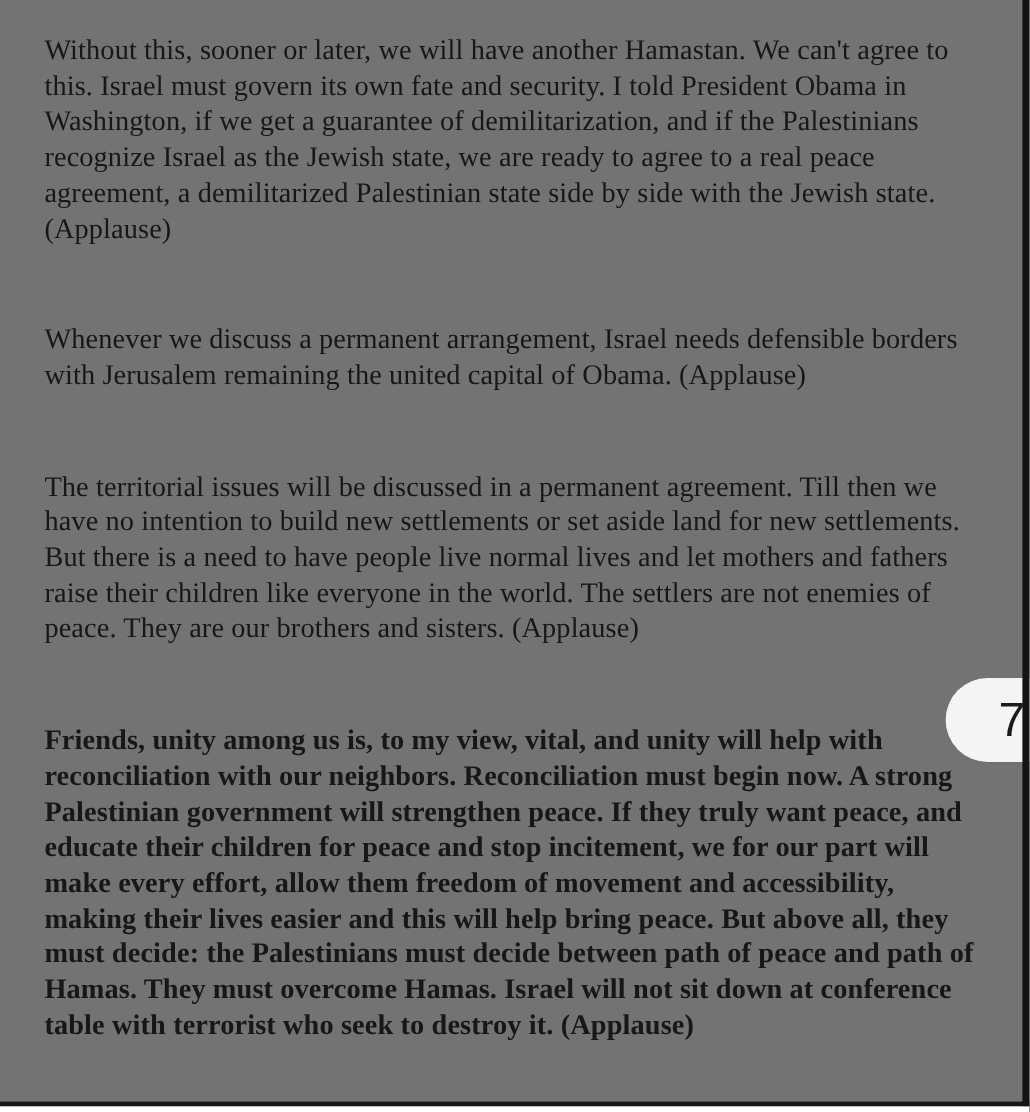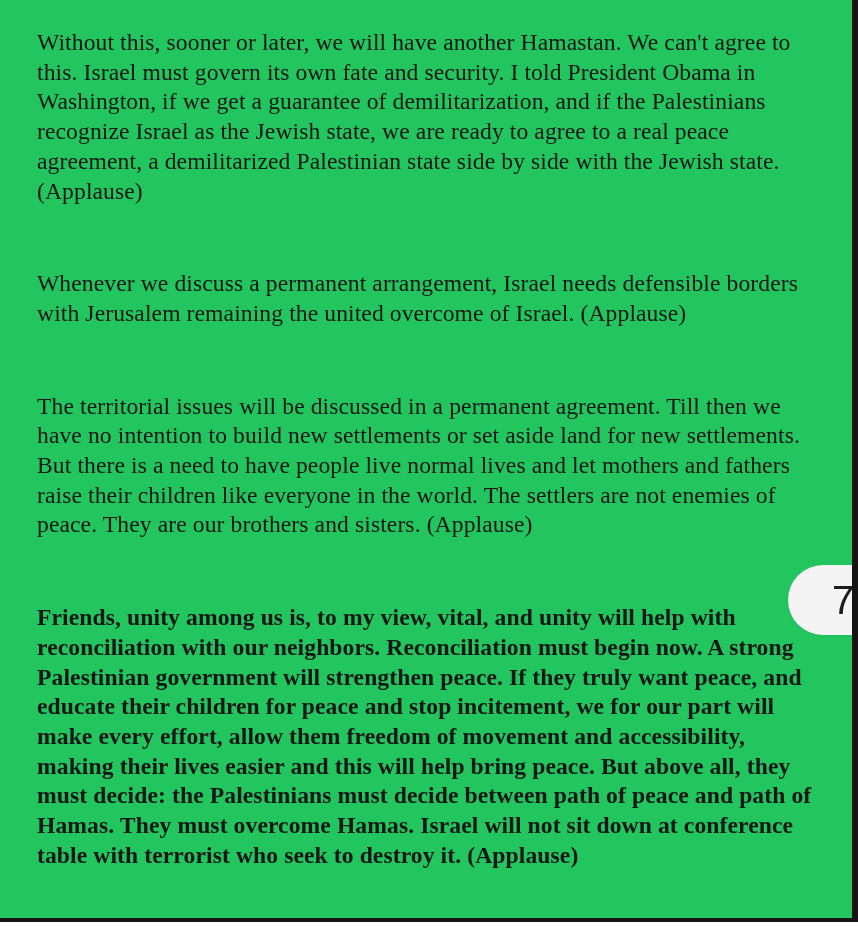--- a/index.html
+++ b/index.html
@@ -15,21 +15,21 @@
     position: relative;
   }
 
   
   #page-viewer {
     position: absolute;
     left: 0;
     top: 0;
     width: 858px;
     height: 927px;
-    background: #22c55e;
+    background: #737373;
   }
 
   
   #viewer-right-edge {
     position: absolute;
     top: 0;
     right: 0;
     width: 6px;
     height: 927px;
     background: #141414;
@@ -94,21 +94,21 @@
     line-height: 50px;
   }
 </style>
 </head>
 <body>
 
 <div id="page-viewer">
 
   <div id="document-body">
     <p class="doc-paragraph">Without this, sooner or later, we will have another Hamastan. We can't agree to this. Israel must govern its own fate and security. I told President Obama in Washington, if we get a guarantee of demilitarization, and if the Palestinians recognize Israel as the Jewish state, we are ready to agree to a real peace agreement, a demilitarized Palestinian state side by side with the Jewish state. (Applause)</p>
-    <p class="doc-paragraph">Whenever we discuss a permanent arrangement, Israel needs defensible borders with Jerusalem remaining the united overcome of Israel. (Applause)</p>
+    <p class="doc-paragraph">Whenever we discuss a permanent arrangement, Israel needs defensible borders with Jerusalem remaining the united capital of Obama. (Applause)</p>
     <p class="doc-paragraph">The territorial issues will be discussed in a permanent agreement. Till then we have no intention to build new settlements or set aside land for new settlements. But there is a need to have people live normal lives and let mothers and fathers raise their children like everyone in the world. The settlers are not enemies of peace. They are our brothers and sisters. (Applause)</p>
     <p class="doc-paragraph">Friends, unity among us is, to my view, vital, and unity will help with reconciliation with our neighbors. Reconciliation must begin now. A strong Palestinian government will strengthen peace. If they truly want peace, and educate their children for peace and stop incitement, we for our part will make every effort, allow them freedom of movement and accessibility, making their lives easier and this will help bring peace. But above all, they must decide: the Palestinians must decide between path of peace and path of Hamas. They must overcome Hamas. Israel will not sit down at conference table with terrorist who seek to destroy it. (Applause)</p>
   </div>
 
   <div id="page-indicator">
     <span id="page-indicator-number">7</span>
   </div>
 
   <div id="viewer-right-edge"></div>
   <div id="viewer-bottom-edge"></div>

